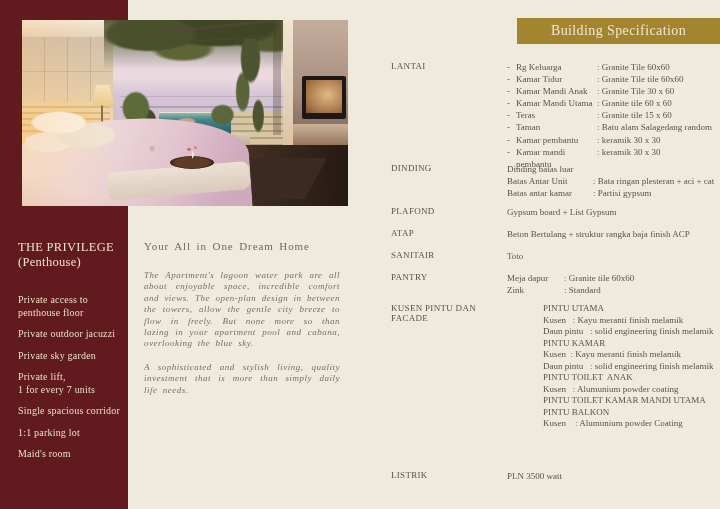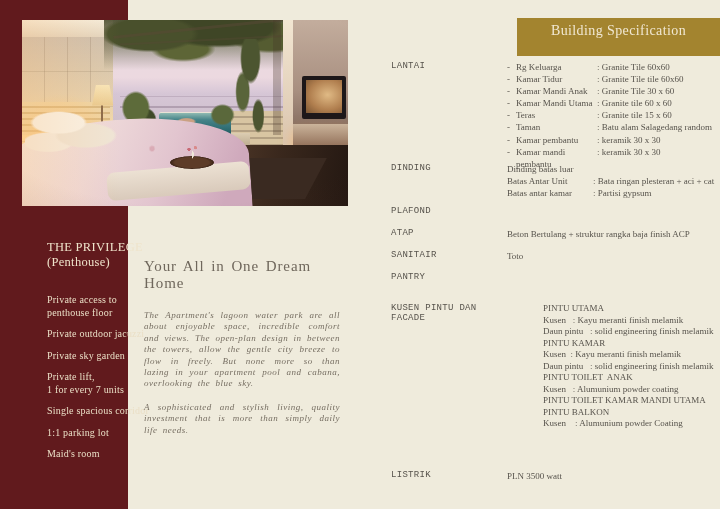--- a/index.html
+++ b/index.html
@@ -4,35 +4,35 @@
 <style>
   html,body{margin:0;padding:0;}
   body{
     width:720px;height:509px;position:relative;overflow:hidden;
     background:#efebdc;
     font-family:"Liberation Serif", serif;
     color:#54504a;
   }
   
   .sidebar{position:absolute;left:0;top:0;width:128px;height:509px;background:#611a1d;}
-  .sidebar-text{position:absolute;left:18px;top:240px;width:108px;color:#eadfc6;margin-left:29px;}
+  .sidebar-text{position:absolute;left:18px;top:240px;width:108px;color:#eadfc6;}
   .sb-title{font-size:12.5px;line-height:15px;letter-spacing:.3px;color:#efe4cb;margin-bottom:24px;}
   .sb-item{font-size:10px;line-height:12.5px;margin-bottom:9px;white-space:pre-line;letter-spacing:.2px;}
   
   .intro{position:absolute;left:144px;top:240px;width:196px;color:#766e62;}
-  .intro-heading{font-size:15px;letter-spacing:.9px;color:#6f675c;margin-bottom:18px;word-spacing:2px;margin-top:18px;}
+  .intro-heading{font-size:11px;letter-spacing:.9px;color:#6f675c;margin-bottom:18px;word-spacing:2px;}
   .intro p{font-size:9px;line-height:11.4px;text-align:justify;letter-spacing:.5px;word-spacing:2.5px;margin:0 0 12px 0;font-style:italic;}
   
   .spec-header{
-    position:absolute;left:517px;top:18px;width:203px;height:38px;
+    position:absolute;left:517px;top:18px;width:203px;height:26px;
     background:#a3842f;color:#f1e8d3;font-size:14px;letter-spacing:.4px;
     text-align:center;line-height:26px;
   }
   .sec{position:absolute;left:391px;width:329px;display:flex;font-size:9px;}
-  .sec-label{width:116px;flex:none;letter-spacing:.3px;color:#57534c;font-family:Liberation Mono, monospace;}
+  .sec-label{width:116px;flex:none;letter-spacing:.3px;color:#57534c;}
   .sec-body{flex:1;color:#57534c;}
   .lh12 .row{line-height:12.1px;}
   .row{display:flex;}
   .b{width:9px;flex:none;}
   .n{width:81px;flex:none;}
   .n2{width:86px;flex:none;}
   .n3{width:57px;flex:none;}
   .v{flex:1;}
   .pre{white-space:pre-wrap;margin-left:36px;}
   .kusen-line{line-height:11.5px;}
@@ -245,34 +245,45 @@
       </div>
     <div class="row">
         <span class="n2">Batas antar kamar</span>
         <span class="v">: Partisi gypsum</span>
       </div>
   </div>
 </div>
 
 <div class="sec" style="top:206px">
   <div class="sec-label">PLAFOND</div>
+  <div class="sec-body single">Gypsum board + List Gypsum</div>
 </div>
 
 <div class="sec" style="top:228px">
   <div class="sec-label">ATAP</div>
   <div class="sec-body single">Beton Bertulang + struktur rangka baja finish ACP</div>
 </div>
 
 <div class="sec" style="top:250px">
   <div class="sec-label">SANITAIR</div>
   <div class="sec-body single">Toto</div>
 </div>
 
 <div class="sec" style="top:272px">
   <div class="sec-label">PANTRY</div>
+  <div class="sec-body lh12">
+    <div class="row">
+        <span class="n3">Meja dapur</span>
+        <span class="v">: Granite tile 60x60</span>
+      </div>
+    <div class="row">
+        <span class="n3">Zink</span>
+        <span class="v">: Standard</span>
+      </div>
+  </div>
 </div>
 
 <div class="sec" style="top:303px">
   <div class="sec-label">KUSEN PINTU DAN FACADE</div>
   <div class="sec-body">
     <div class="kusen-line pre">PINTU UTAMA</div>
     <div class="kusen-line pre">Kusen   : Kayu meranti finish melamik</div>
     <div class="kusen-line pre">Daun pintu   : solid engineering finish melamik</div>
     <div class="kusen-line pre">PINTU KAMAR</div>
     <div class="kusen-line pre">Kusen  : Kayu meranti finish melamik</div>

